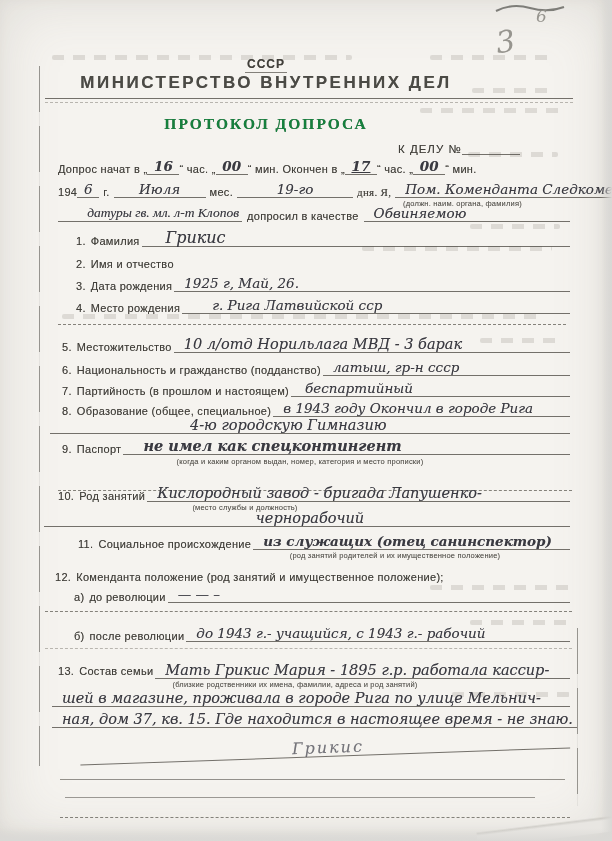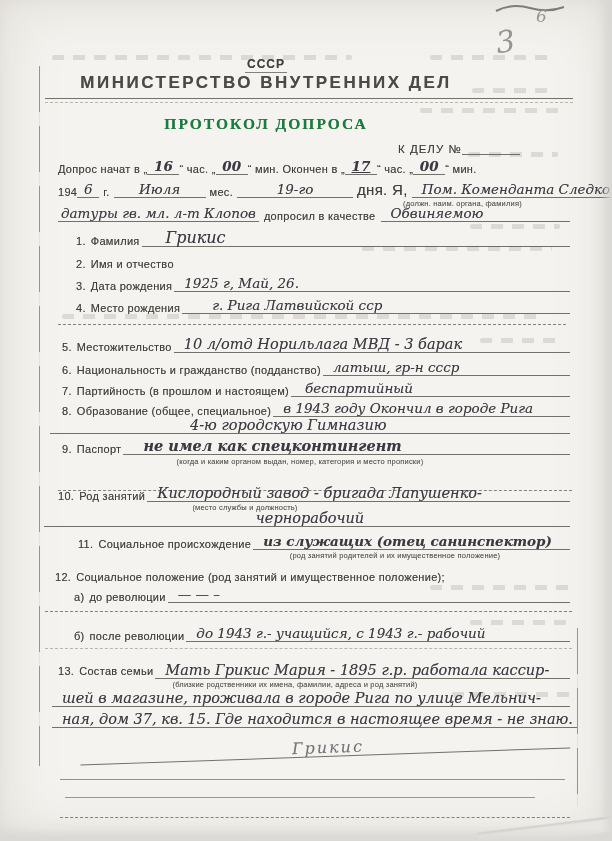--- a/index.html
+++ b/index.html
@@ -100,27 +100,27 @@
     <span class="print" style="font-size:11px;">“ мин.</span>
   </div>
 
   <div class="row" style="top:181px;left:58px;">
     <span class="print" style="font-size:11px;">194</span>
     <span class="blank hw" style="min-width:16px;">6</span>
     <span class="print" style="font-size:11px;margin:0 4px;">г.</span>
     <span class="blank hw" style="min-width:86px;">Июля</span>
     <span class="print" style="font-size:11px;margin:0 4px;">мес.</span>
     <span class="blank hw" style="min-width:110px;">19-го</span>
-    <span class="print" style="font-size:15px;margin:0 4px;">дня. Я,</span>
+    <span class="print" style="font-size:11px;margin:0 4px;font-family:Liberation Serif, serif;">дня. Я,</span>
     <span class="fill hw">Пом. Коменданта Следкомен-</span>
   </div>
   <div class="cap" style="top:199px;left:360px;width:205px;text-align:center;">(должн. наим. органа, фамилия)</div>
 
   <div class="row" style="top:205px;left:58px;">
-    <span class="blank hw" style="min-width:178px;text-align:center;">датуры гв. мл. л-т Клопов</span>
+    <span class="blank hw" style="min-width:178px;text-align:right;font-family:Liberation Serif, serif;">датуры гв. мл. л-т Клопов</span>
     <span class="print" style="font-size:11px;margin:0 5px;">допросил в качестве</span>
     <span class="fill hw">Обвиняемою</span>
   </div>
 
   <div class="row" style="top:230px;left:76px;">
     <span class="print num">1.</span>
     <span class="print lbl">Фамилия</span>
     <span class="fill hw hw-lg" style="padding-left:24px;">Грикис</span>
   </div>
 
@@ -190,21 +190,21 @@
 
   <div class="row" style="top:533px;left:58px;margin-left:20px;">
     <span class="print num">11.</span>
     <span class="print lbl">Социальное происхождение</span>
     <span class="fill hw hw-bold">из служащих (отец санинспектор)</span>
   </div>
   <div class="cap" style="top:551px;left:230px;width:330px;text-align:center;">(род занятий родителей и их имущественное положение)</div>
 
   <div class="row" style="top:566px;left:55px;">
     <span class="print num">12.</span>
-    <span class="print lbl">Социальное положение (род занятий и имущественное положение);</span>
+    <span class="print lbl">Коменданта положение (род занятий и имущественное положение);</span>
   </div>
 
   <div class="row" style="top:586px;left:74px;">
     <span class="print num">а)</span>
     <span class="print lbl">до революции</span>
     <span class="fill hw" style="color:rgba(60,60,66,.8);">— — –</span>
   </div>
   <div class="hr d" style="top:611px;left:45px;width:527px;"></div>
 
   <div class="row" style="top:625px;left:74px;">

